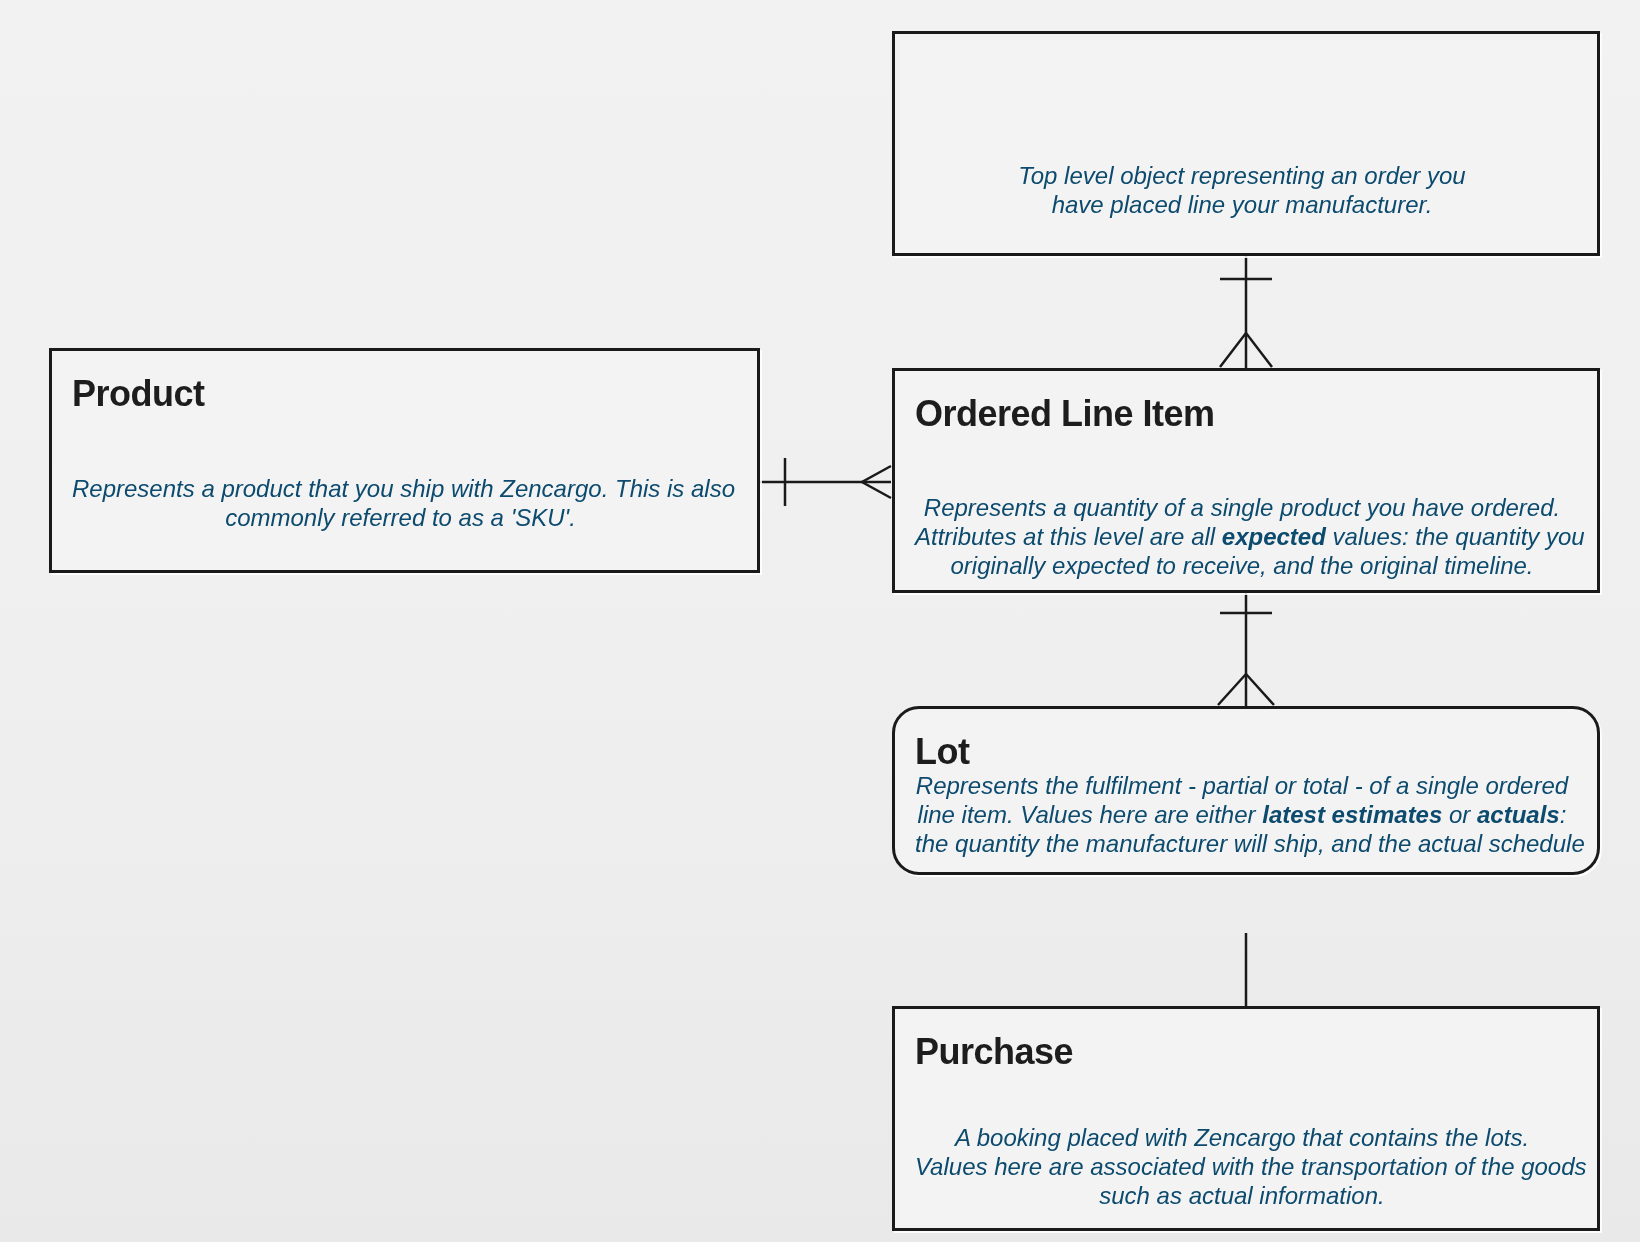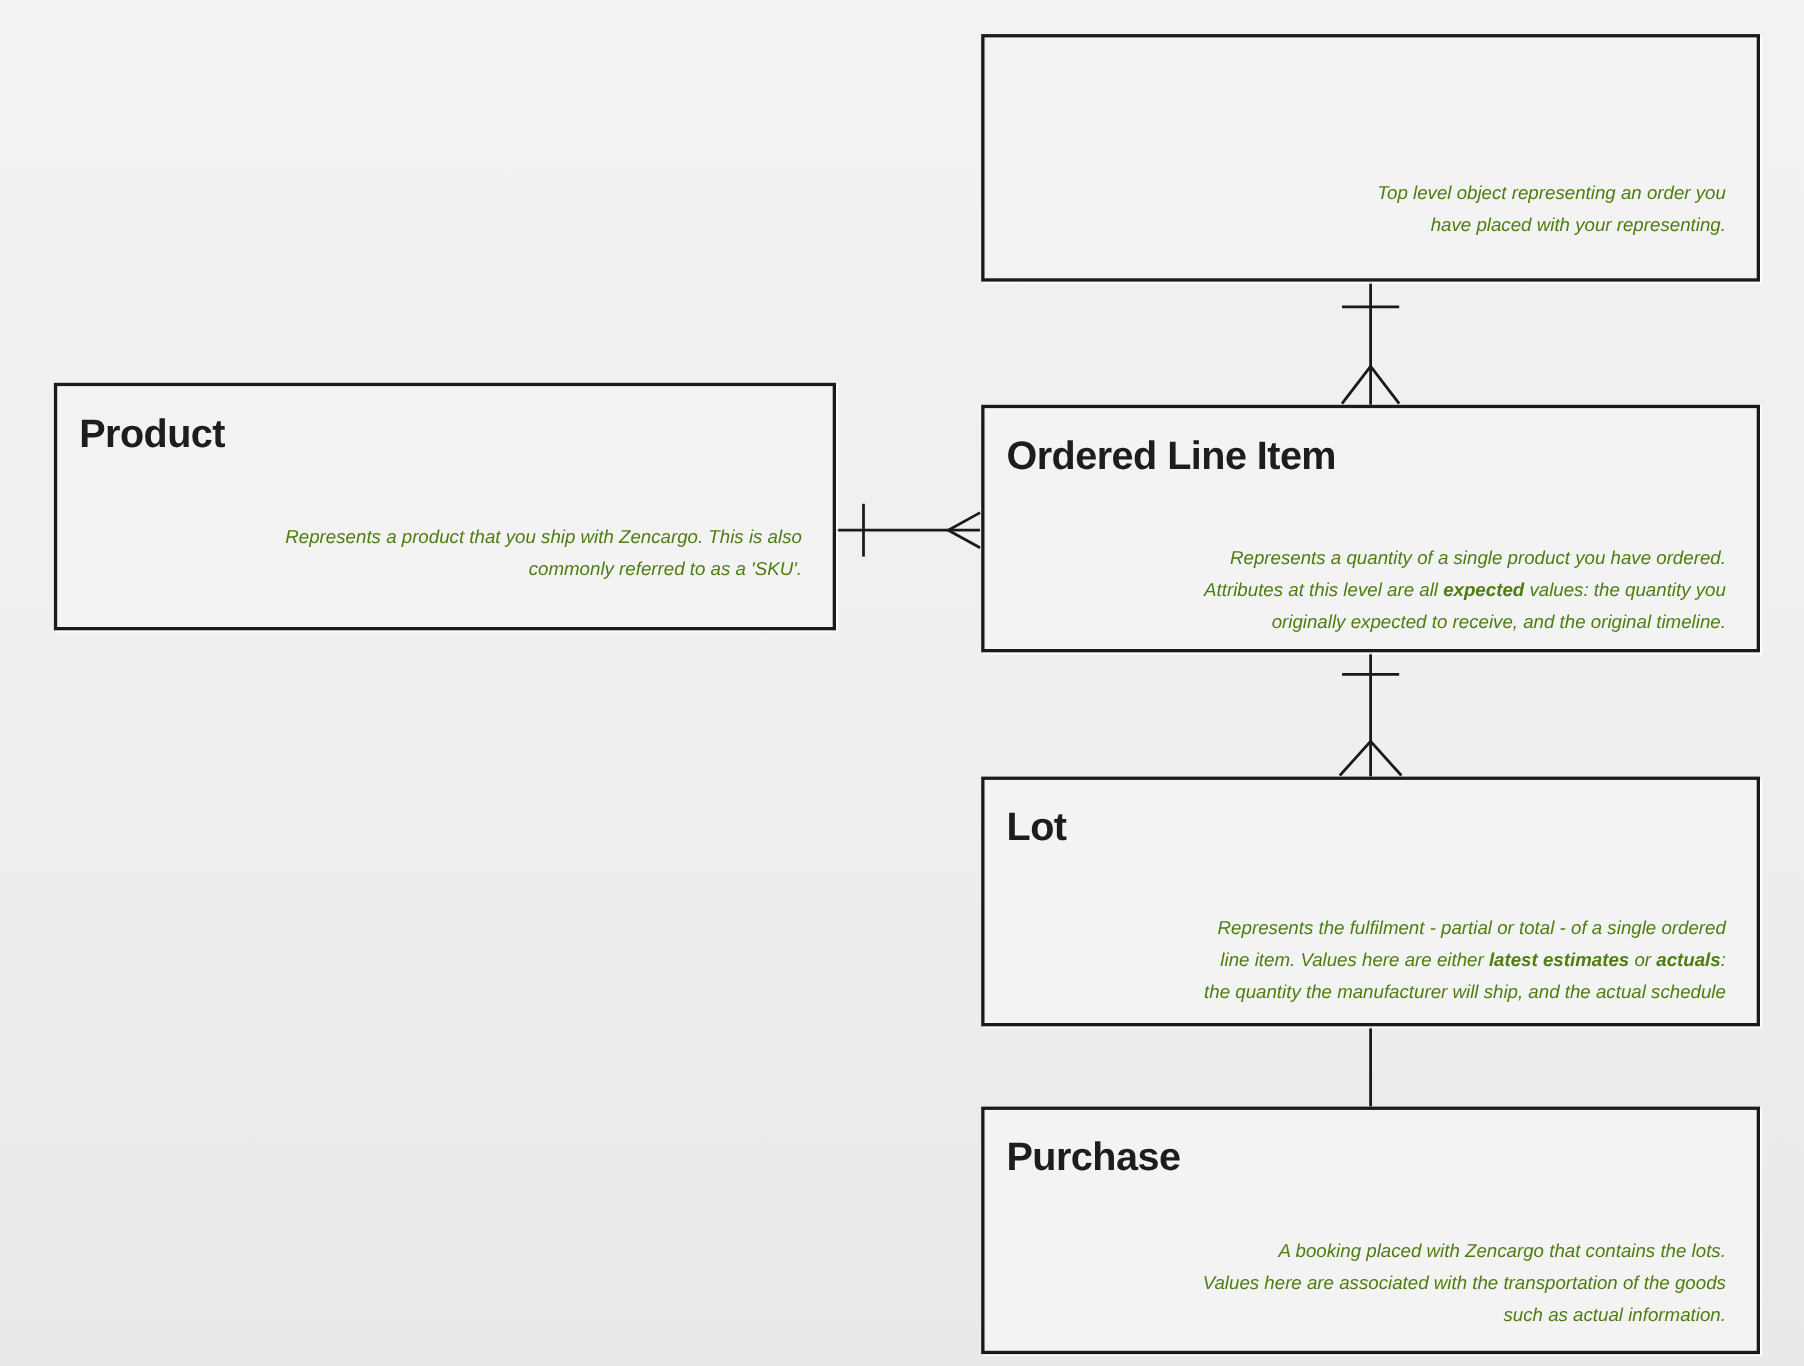--- a/index.html
+++ b/index.html
@@ -36,34 +36,34 @@
     font-size: 36px;
     font-weight: 700;
     letter-spacing: -0.5px;
     color: #1d1d1d;
     white-space: nowrap;
   }
   .entity-desc {
     position: absolute;
     left: 20px;
     right: 28px;
-    text-align: right;
+    text-align: center;
     font-style: italic;
-    font-size: 17px;
+    font-size: 24px;
     line-height: 29px;
-    color: #4d7c0f;
+    color: #0c4a6e;
   }
   .entity-desc .desc-line { white-space: nowrap; }
   .entity-desc .b { font-weight: 700; }
 
   
   .e-po   { left: 892px; top: 31px;   width: 708px; height: 225px; }
   .e-prod { left: 49px;  top: 348px;  width: 711px; height: 225px; }
   .e-oli  { left: 892px; top: 368px;  width: 708px; height: 225px; }
-  .e-lot  { left: 892px; top: 706px;  width: 708px; height: 227px; }
+  .e-lot  { left: 892px; top: 706px;  width: 708px; height: 169px; border-radius: 27px; }
   .e-book { left: 892px; top: 1006px; width: 708px; height: 225px; }
 
   .e-po   .entity-desc { bottom: 34px; }
   .e-prod .entity-desc { bottom: 38px; }
   .e-oli  .entity-desc { bottom: 10px; }
   .e-lot  .entity-desc { bottom: 14px; }
   .e-book .entity-desc { bottom: 18px; }
 
   .connector-layer path, .connector-layer line {
     stroke: #1a1a1a;
@@ -97,21 +97,21 @@
     </g>
 
     <g>
       <line x1="1246" y1="933" x2="1246" y2="1006"></line>
     </g>
   </svg>
 
   <div class="entity e-po">
     <div class="entity-desc">
         <div class="desc-line"><span>Top level object representing an order you</span></div>
-        <div class="desc-line"><span>have placed with your representing.</span></div>
+        <div class="desc-line"><span>have placed line your manufacturer.</span></div>
       </div>
   </div>
 
   <div class="entity e-prod">
     <div class="entity-title">Product</div>
     <div class="entity-desc">
         <div class="desc-line"><span>Represents a product that you ship with Zencargo. This is also</span></div>
         <div class="desc-line"><span>commonly referred to as a 'SKU'.</span></div>
       </div>
   </div>

